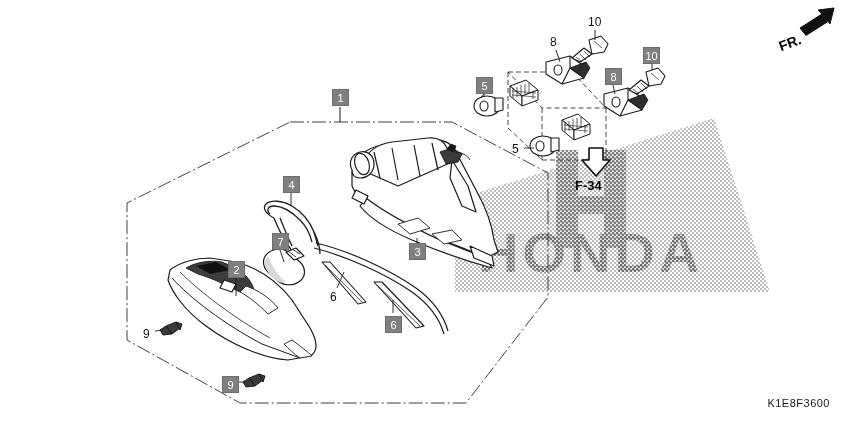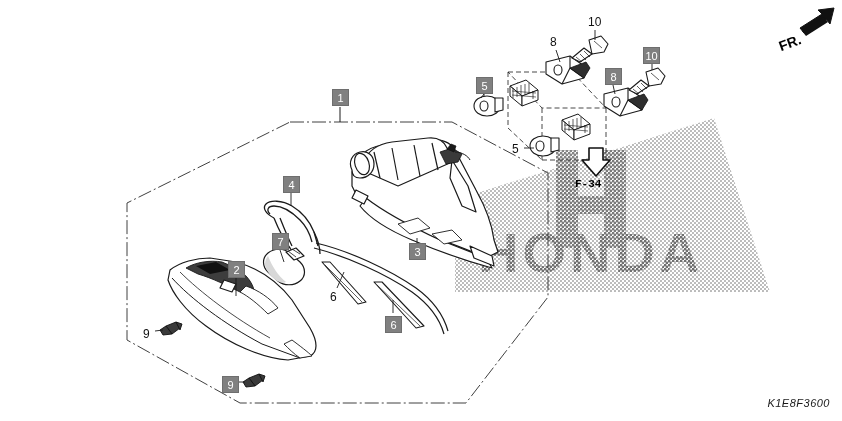--- a/index.html
+++ b/index.html
@@ -47,28 +47,27 @@
     line-height: 12px;
   }
   .sheet-code {
     position: absolute;
     right: 12px;
     bottom: 12px;
     font-size: 11px;
     color: #1a1a1a;
     letter-spacing: 0.5px;
     font-family: "Liberation Sans", sans-serif;
-    font-style: italic;
   }
   .ref-label {
     position: absolute;
-    font-size: 11px;
+    font-size: 13px;
     font-weight: bold;
     color: #000000;
-    font-family: Liberation Mono, monospace;
+    font-family: Liberation Sans, sans-serif;
   }
   .fr-label {
     position: absolute;
     font-size: 14px;
     font-weight: bold;
     color: #000000;
     font-family: "Liberation Sans", sans-serif;
     transform: rotate(-20deg);
     transform-origin: left bottom;
   }

